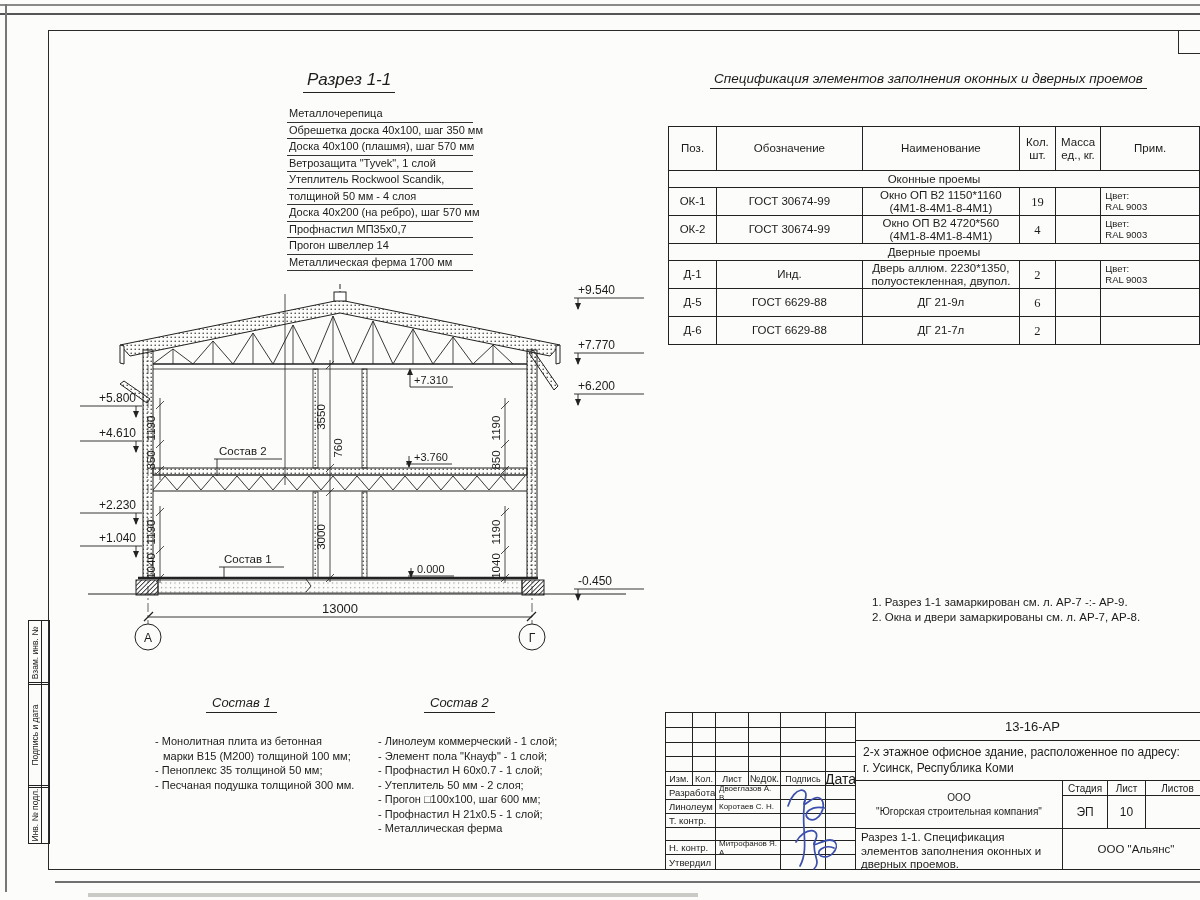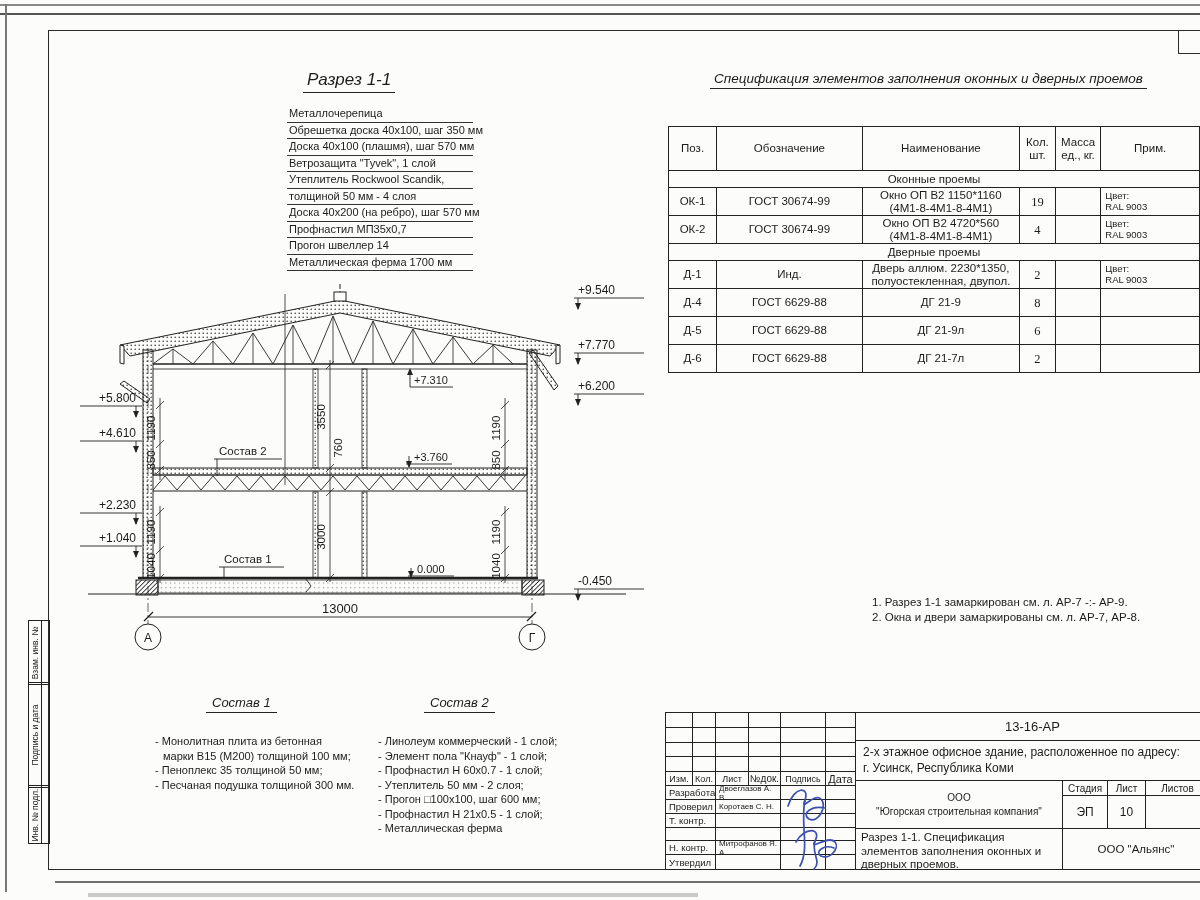--- a/index.html
+++ b/index.html
@@ -315,28 +315,20 @@
           <div>полуостекленная, двупол.</div>
         </td>
     <td class="qty">2</td>
         <td></td>
     <td class="note">
           <div>Цвет:</div>
           <div>RAL 9003</div>
         </td>
   </tr>
   <tr class="row">
-    <td>Д-4</td>
-        <td>ГОСТ 6629-88</td>
-    <td>ДГ 21-9</td>
-    <td class="qty">8</td>
-        <td></td>
-        <td class="note"></td>
-  </tr>
-  <tr class="row">
     <td>Д-5</td>
         <td>ГОСТ 6629-88</td>
     <td>ДГ 21-9л</td>
     <td class="qty">6</td>
         <td></td>
         <td class="note"></td>
   </tr>
   <tr class="row">
     <td>Д-6</td>
         <td>ГОСТ 6629-88</td>
@@ -419,34 +411,34 @@
     </div>
   <div class="tb" style="left:50px;top:59px;width:33px;height:14px;font-size:9px;">
       <div class="cc">Лист</div>
     </div>
   <div class="tb" style="left:83px;top:59px;width:32px;height:14px;font-size:10px;">
       <div class="cc">№док.</div>
     </div>
   <div class="tb" style="left:115px;top:59px;width:45px;height:14px;font-size:9px;">
       <div class="cc">Подпись</div>
     </div>
-  <div class="tb" style="left:160px;top:59px;width:30px;height:14px;font-size:11px;">
+  <div class="tb" style="left:160px;top:59px;width:30px;height:14px;font-size:14px;">
       <div class="cc">Дата</div>
     </div>
 
   <div class="tb" style="left:0;top:73px;width:50px;height:14px;">
       <div class="cl">Разработал</div>
     </div>
   <div class="tb" style="left:50px;top:73px;width:65px;height:14px;font-size:8px;">
       <div class="cl">Двоеглазов А. В.</div>
     </div>
   <div class="tb" style="left:115px;top:73px;width:45px;height:14px;"></div>
     <div class="tb" style="left:160px;top:73px;width:30px;height:14px;"></div>
   <div class="tb" style="left:0;top:87px;width:50px;height:14px;">
-      <div class="cl">Проверил</div>
+      <div class="cl">Линолеум</div>
     </div>
   <div class="tb" style="left:50px;top:87px;width:65px;height:14px;font-size:8px;">
       <div class="cl">Коротаев С. Н.</div>
     </div>
   <div class="tb" style="left:115px;top:87px;width:45px;height:14px;"></div>
     <div class="tb" style="left:160px;top:87px;width:30px;height:14px;"></div>
   <div class="tb" style="left:0;top:101px;width:50px;height:14px;">
       <div class="cl">Т. контр.</div>
     </div>
   <div class="tb" style="left:50px;top:101px;width:65px;height:14px;"></div>

